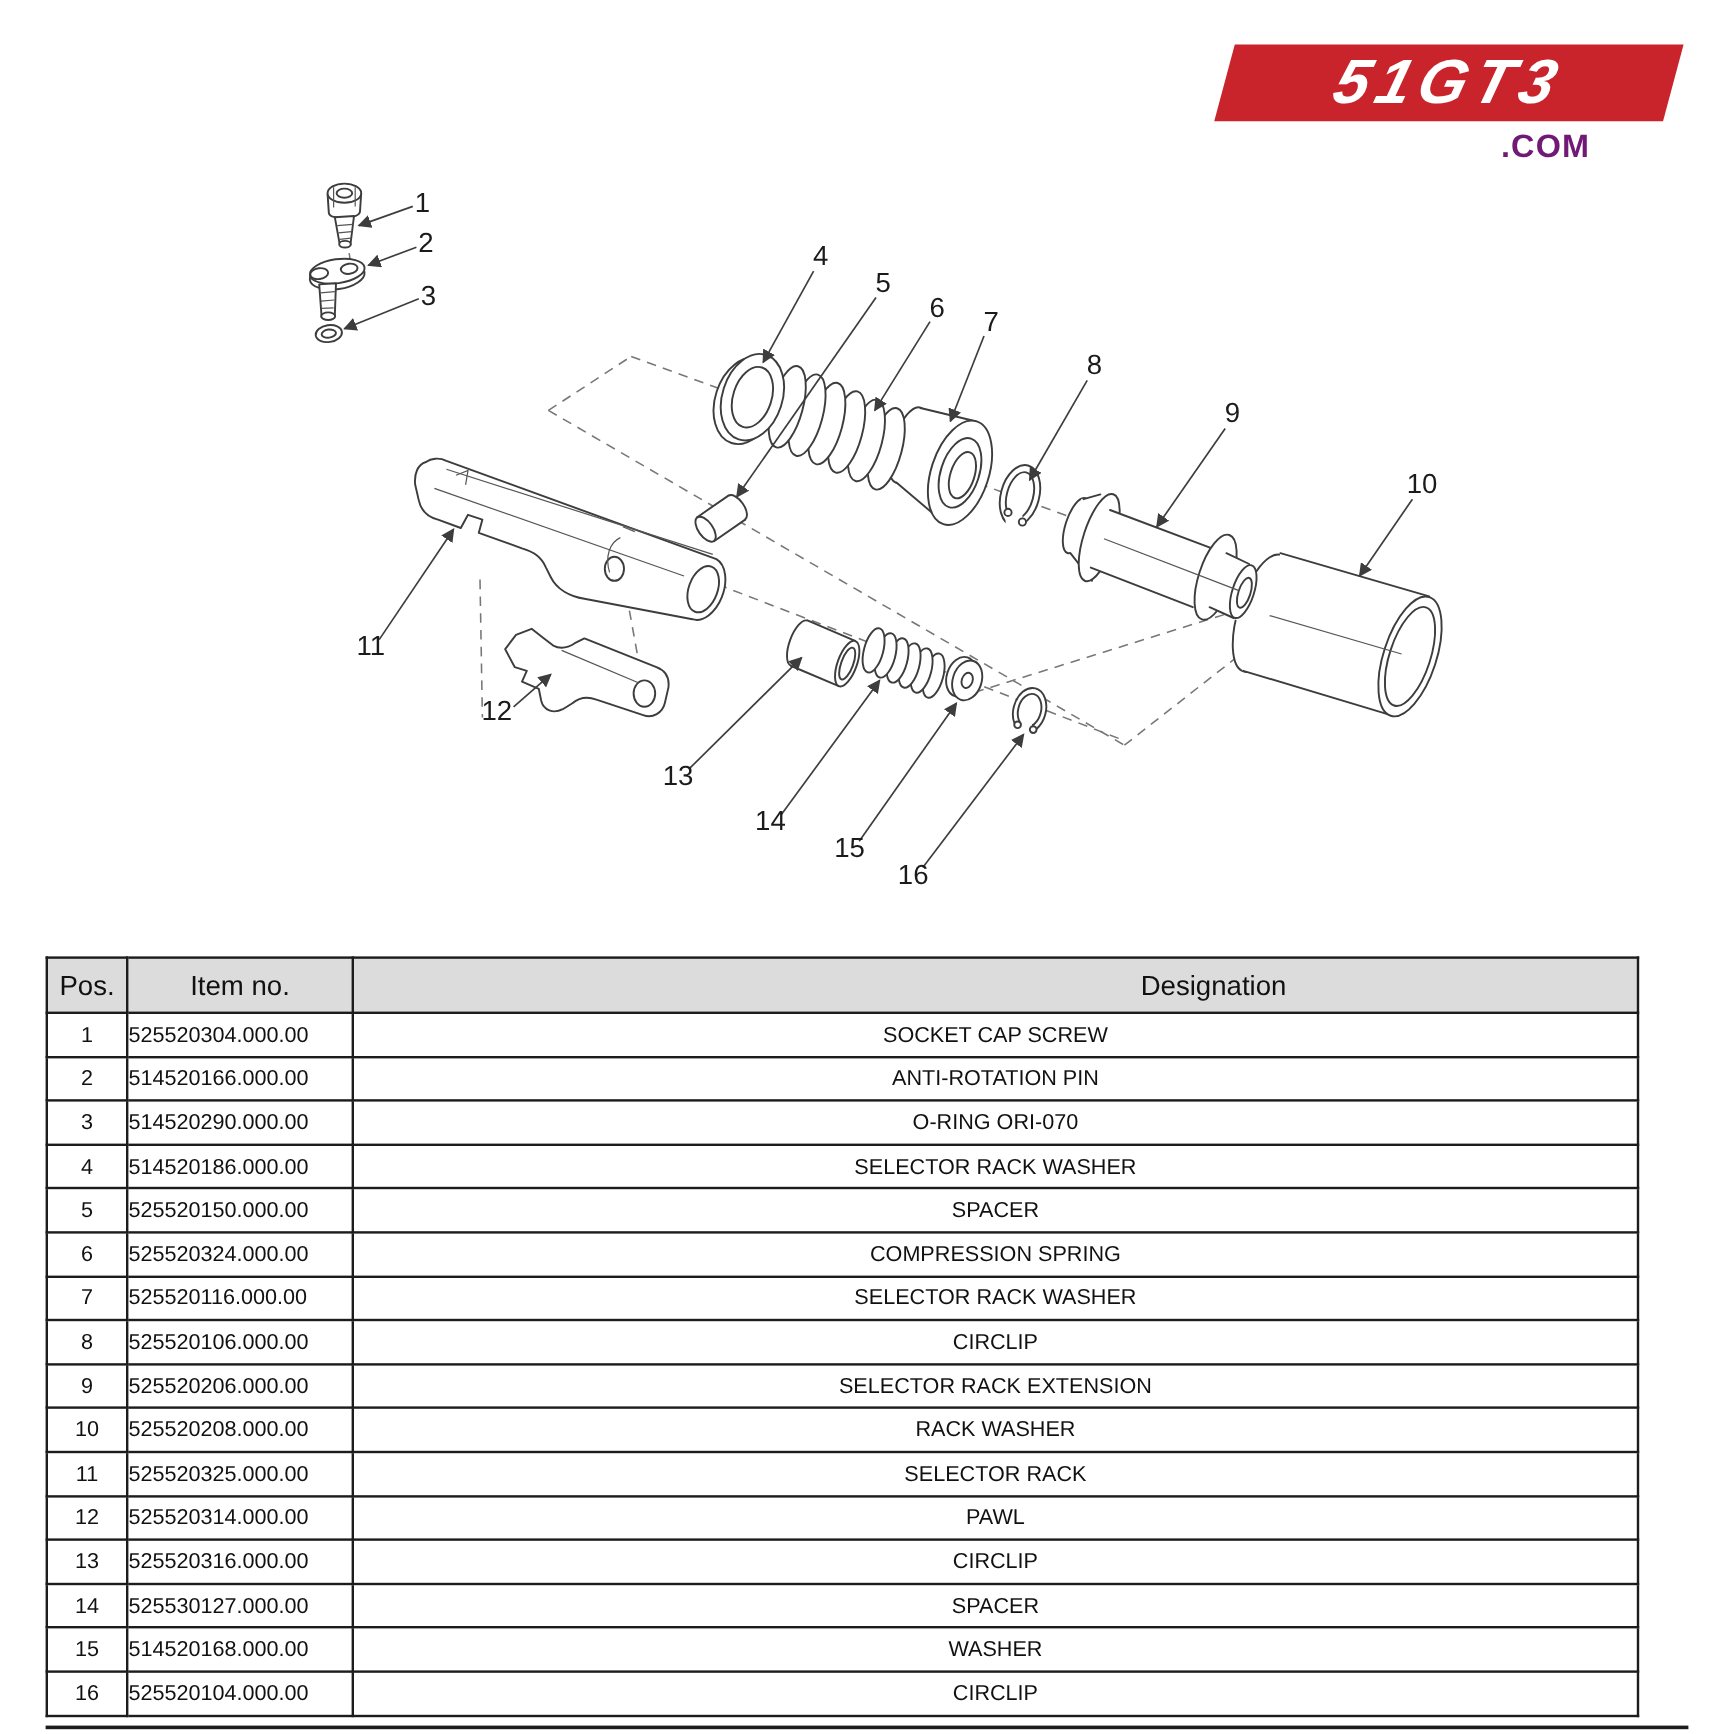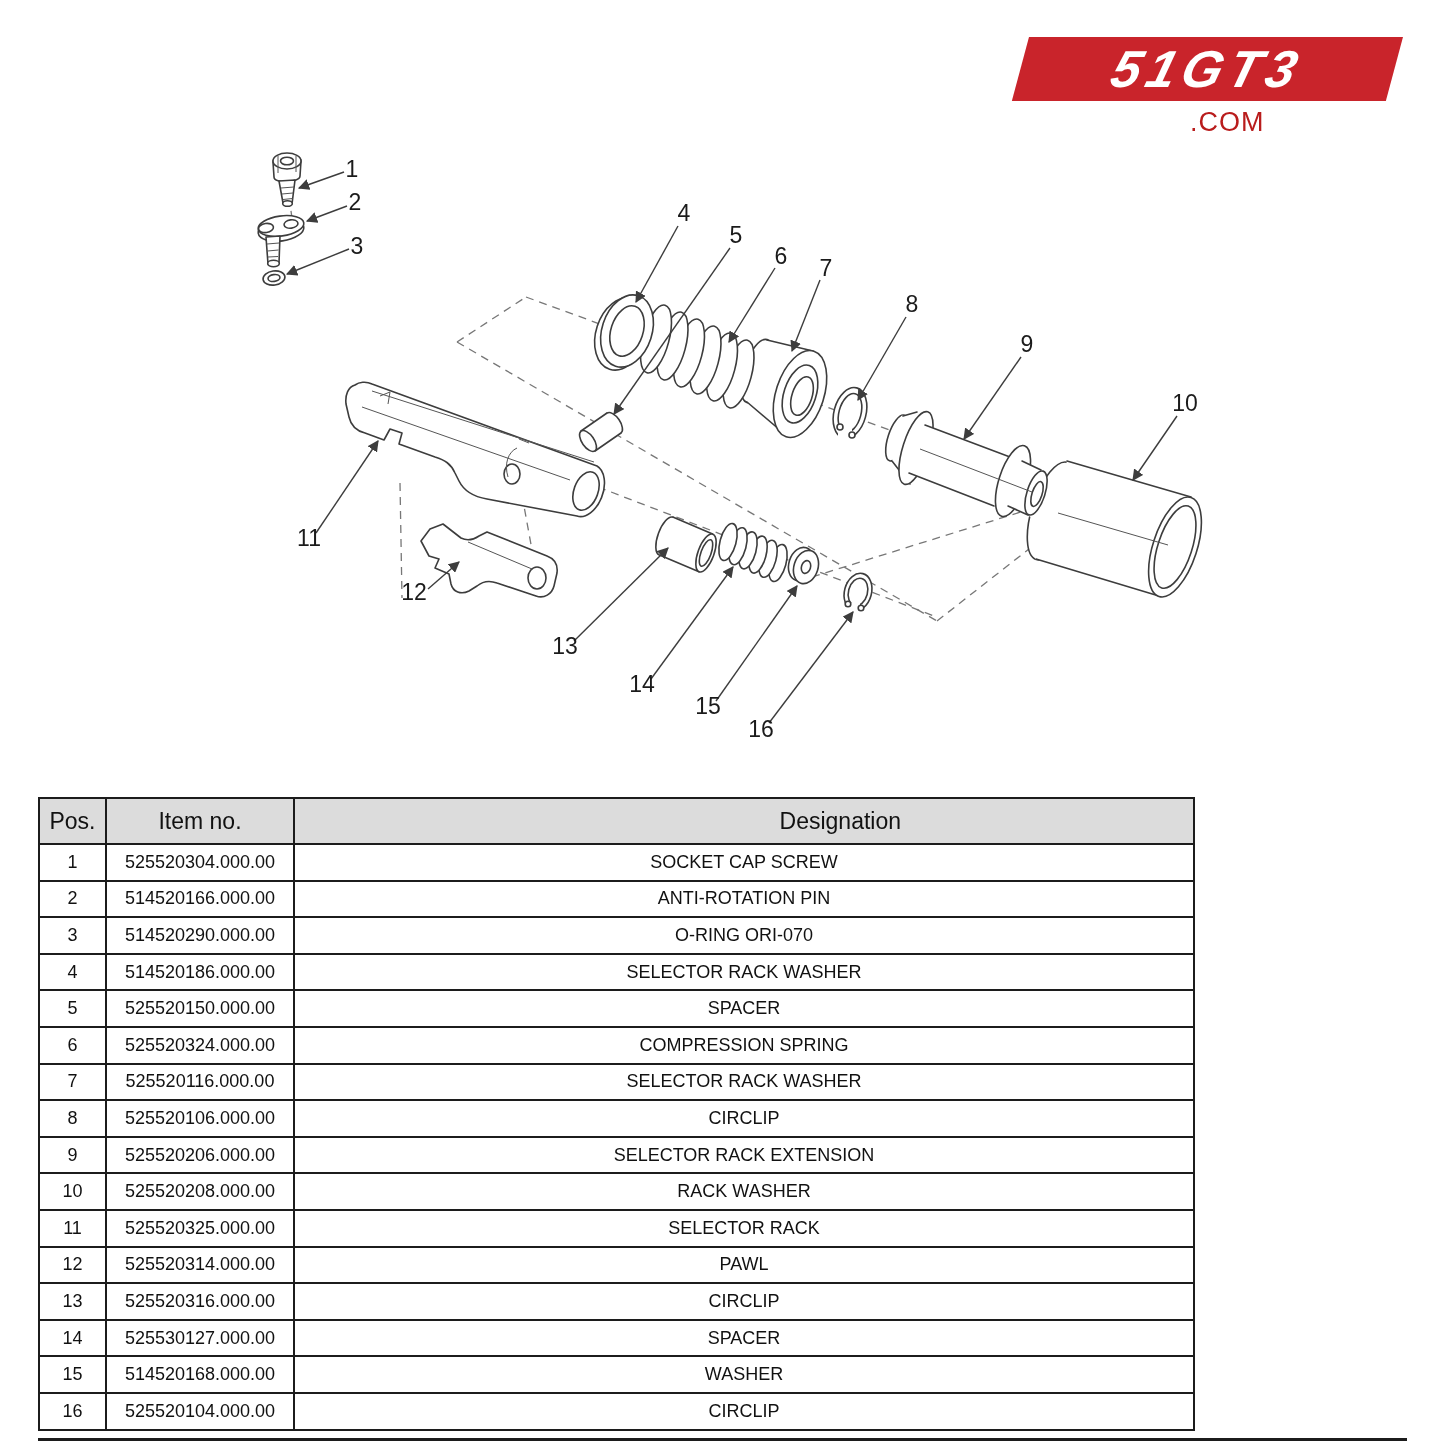--- a/index.html
+++ b/index.html
@@ -5,43 +5,43 @@
   html,body{margin:0;padding:0;background:#ffffff;}
   .page{position:relative;width:1445px;height:1445px;background:#fff;overflow:hidden;
         font-family:"Liberation Sans",sans-serif;color:#111;}
 
   
   .logo-box{position:absolute;left:1029px;top:37px;width:374px;height:64px;
             transform:skewX(-15deg);transform-origin:top left;
             display:flex;align-items:center;justify-content:center;background:#c9242b;}
   .logo-text{font-size:52px;font-weight:bold;font-style:italic;color:#ffffff;
              letter-spacing:6px;line-height:1;white-space:nowrap;}
-  .logo-tld{position:absolute;left:1190px;top:107px;width:196px;text-align:left;
-            font-size:27px;font-weight:normal;color:#b91c1c;letter-spacing:1px;}
+  .logo-tld{position:absolute;left:1190px;top:107px;width:196px;text-align:center;
+            font-size:27px;font-weight:bold;color:#701a75;letter-spacing:1px;}
 
   
   svg.diagram{position:absolute;left:0;top:0;}
   .ln{stroke:#3d3d3d;stroke-width:1.6;fill:none;stroke-linecap:round;stroke-linejoin:round;}
   .fw{fill:#ffffff;}
   .fo{fill:#ffffff;stroke:none;}
   .thin{stroke:#555555;stroke-width:1;fill:none;}
   .dash{stroke:#777777;stroke-width:1.3;fill:none;stroke-dasharray:8 6;}
   .leader{stroke:#3d3d3d;stroke-width:1.4;fill:none;marker-end:url(#arrow);}
   text.callout{font-size:23px;fill:#1b1b1b;text-anchor:middle;
                font-family:"Liberation Sans",sans-serif;}
 
   
-  table.parts{position:absolute;left:38px;top:797px;width:1157px;border-collapse:collapse;
+  table.parts{position:absolute;left:38px;top:797px;width:1328px;border-collapse:collapse;
               table-layout:fixed;background:#fff;}
   table.parts th{background:#dcdcdc;height:42px;font-size:23px;font-weight:normal;
                  border:2px solid #1c1c1c;text-align:center;}
   table.parts th.h-desig{text-align:right;padding-right:292px;}
   table.parts td{height:34.6px;font-size:18px;border:2px solid #1c1c1c;padding:0;}
   td.c-pos{text-align:center;font-size:17px;}
-  td.c-item{text-align:center;}
+  td.c-item{}
   td.c-desig{text-align:center;padding-left:10px;}
   .cont-line{position:absolute;left:38px;top:1438px;width:1369px;height:3px;background:#1c1c1c;}
 </style>
 </head>
 <body>
 
 <div class="page">
 
   <div>
     <div class="logo-box" style="background: rgb(201, 36, 43);">

